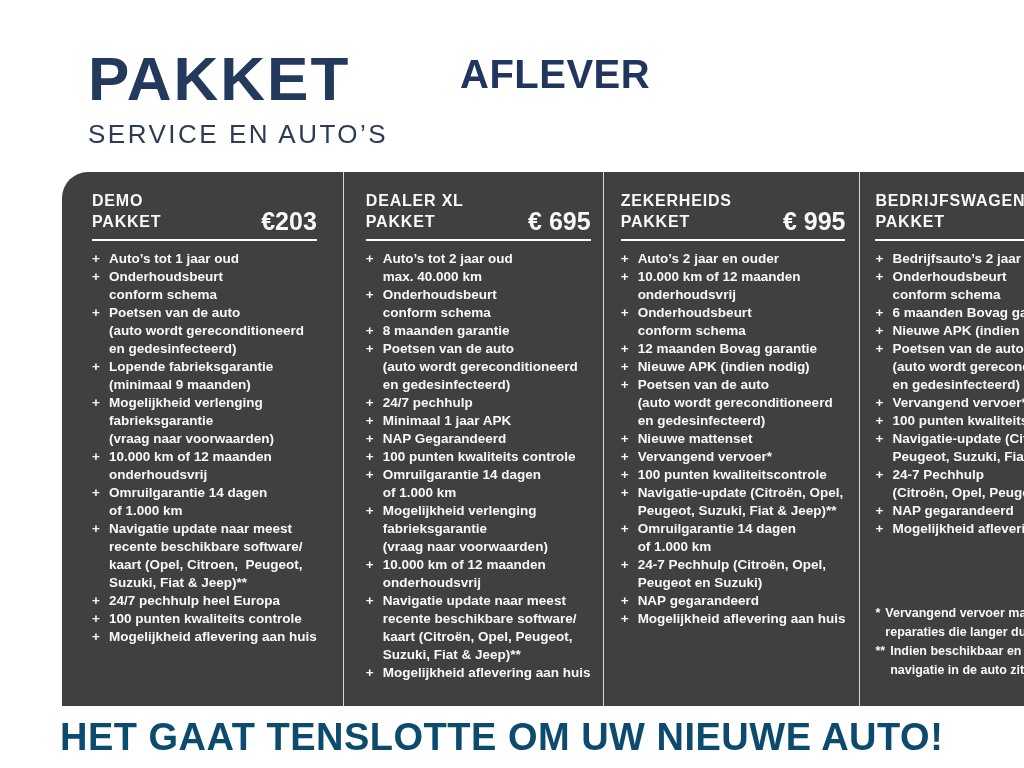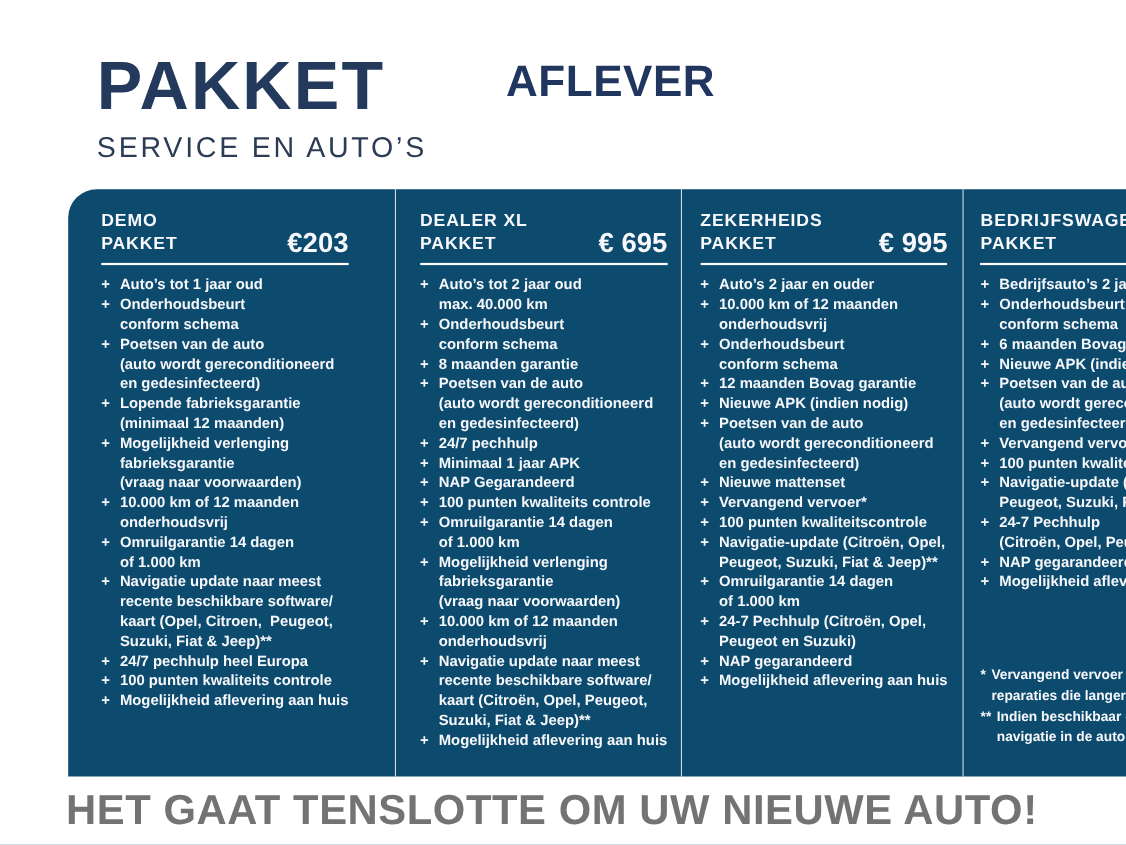--- a/index.html
+++ b/index.html
@@ -19,44 +19,44 @@
     letter-spacing:2.5px;margin-top:9px;
   }
   .page-title{
     position:absolute;left:460px;top:52px;
     font-size:40px;font-weight:800;color:#20365e;
     line-height:1.12;letter-spacing:0.5px;
   }
   
   .panel{
     position:absolute;left:62px;top:172px;right:0;bottom:62px;
-    background:#0c4a6e;border-radius:26px 0 0 0;
+    background:#404040;border-radius:26px 0 0 0;
     display:flex;color:#f7f8fb;
   }
   .col{box-sizing:border-box;display:flex;flex-direction:column;}
   .col:nth-child(1){flex:0 0 248px;padding:18px 26px 14px 30px;}
-  .col:nth-child(2){flex:0 0 230px;padding:18px 12px 14px 22px;margin-left:16px;}
+  .col:nth-child(2){flex:0 0 230px;padding:18px 12px 14px 22px;}
   .col:nth-child(3){flex:0 0 232px;padding:18px 14px 14px 17px;}
   .col:nth-child(4){flex:0 0 252px;padding:18px 34px 14px 15px;}
   .col + .col{border-left:1px solid rgba(255,255,255,0.8);}
   .pkg-head{display:flex;justify-content:space-between;align-items:flex-end;}
   .pkg-name{font-size:16px;font-weight:800;letter-spacing:0.8px;line-height:21px;white-space:pre-line;}
   .pkg-price{font-size:25px;font-weight:800;line-height:22px;white-space:nowrap;}
   .pkg-rule{border-bottom:2px solid #ffffff;margin:7px 0 9px 0;}
   .item{display:flex;font-size:13.5px;font-weight:700;line-height:18px;}
   .item .plus{flex:none;width:17px;}
   .item .lines div{white-space:pre;}
   .footnotes{margin-top:66px;font-size:12.5px;font-weight:600;line-height:19px;}
   .fn{display:flex;}
   .fn .fn-marker{flex:none;margin-right:5px;font-weight:700;}
   .fn .fn-lines div{white-space:pre;}
   
   .footer-headline{
     position:absolute;left:60px;top:716px;
-    font-size:38px;font-weight:800;color:#737373;
+    font-size:38px;font-weight:800;color:#0c4a6e;
     letter-spacing:0.5px;white-space:nowrap;
   }
 </style>
 </head>
 <body>
 
 <div class="logo">
   <div class="logo-name">PAKKET</div>
   <div class="logo-tagline">SERVICE EN AUTO’S</div>
 </div>
@@ -93,21 +93,21 @@
           <div class="lines">
             <div>Poetsen van de auto</div>
             <div>(auto wordt gereconditioneerd</div>
             <div>en gedesinfecteerd)</div>
           </div>
         </div>
         <div class="item">
           <span class="plus">+</span>
           <div class="lines">
             <div>Lopende fabrieksgarantie</div>
-            <div>(minimaal 12 maanden)</div>
+            <div>(minimaal 9 maanden)</div>
           </div>
         </div>
         <div class="item">
           <span class="plus">+</span>
           <div class="lines">
             <div>Mogelijkheid verlenging</div>
             <div>fabrieksgarantie</div>
             <div>(vraag naar voorwaarden)</div>
           </div>
         </div>

